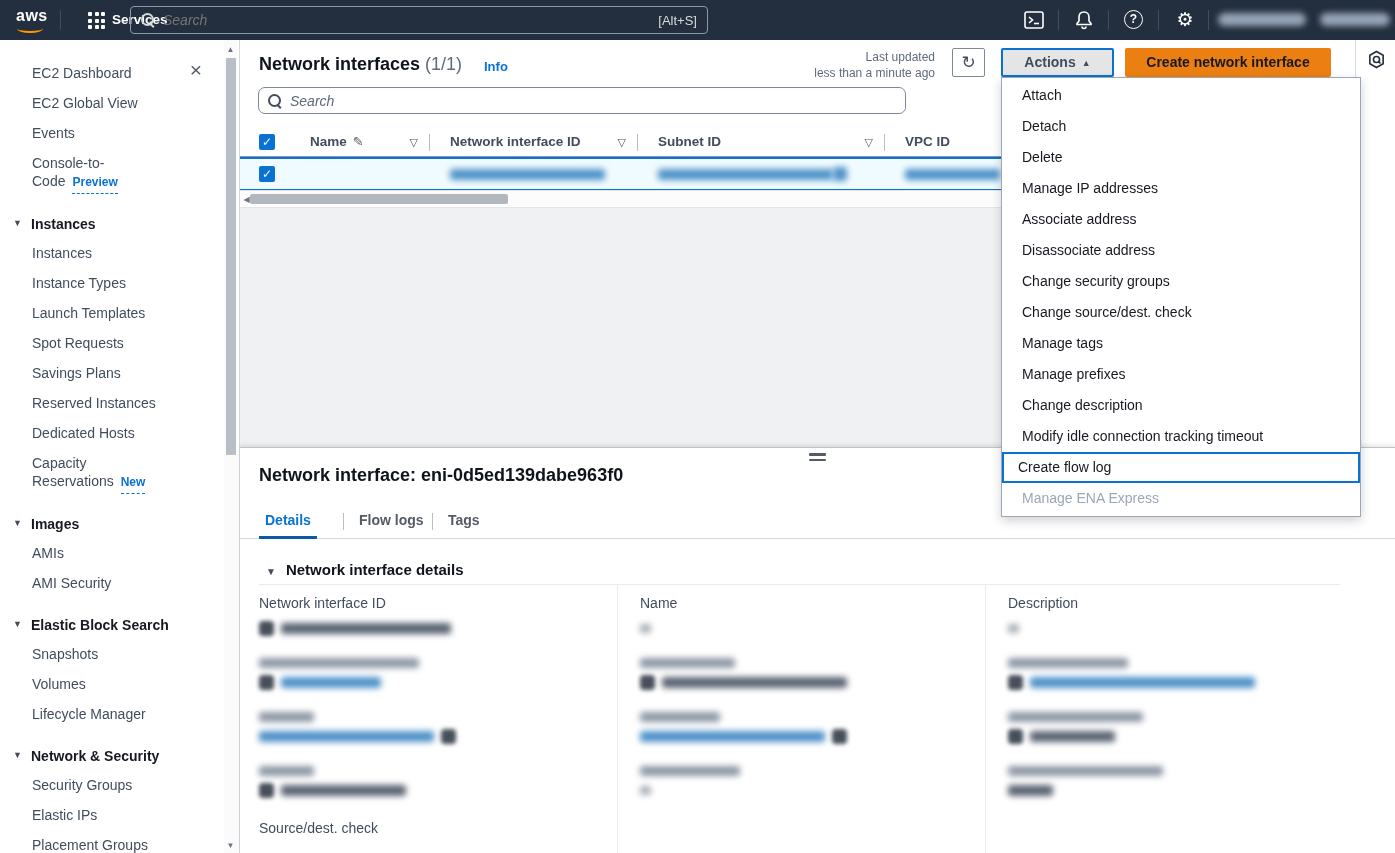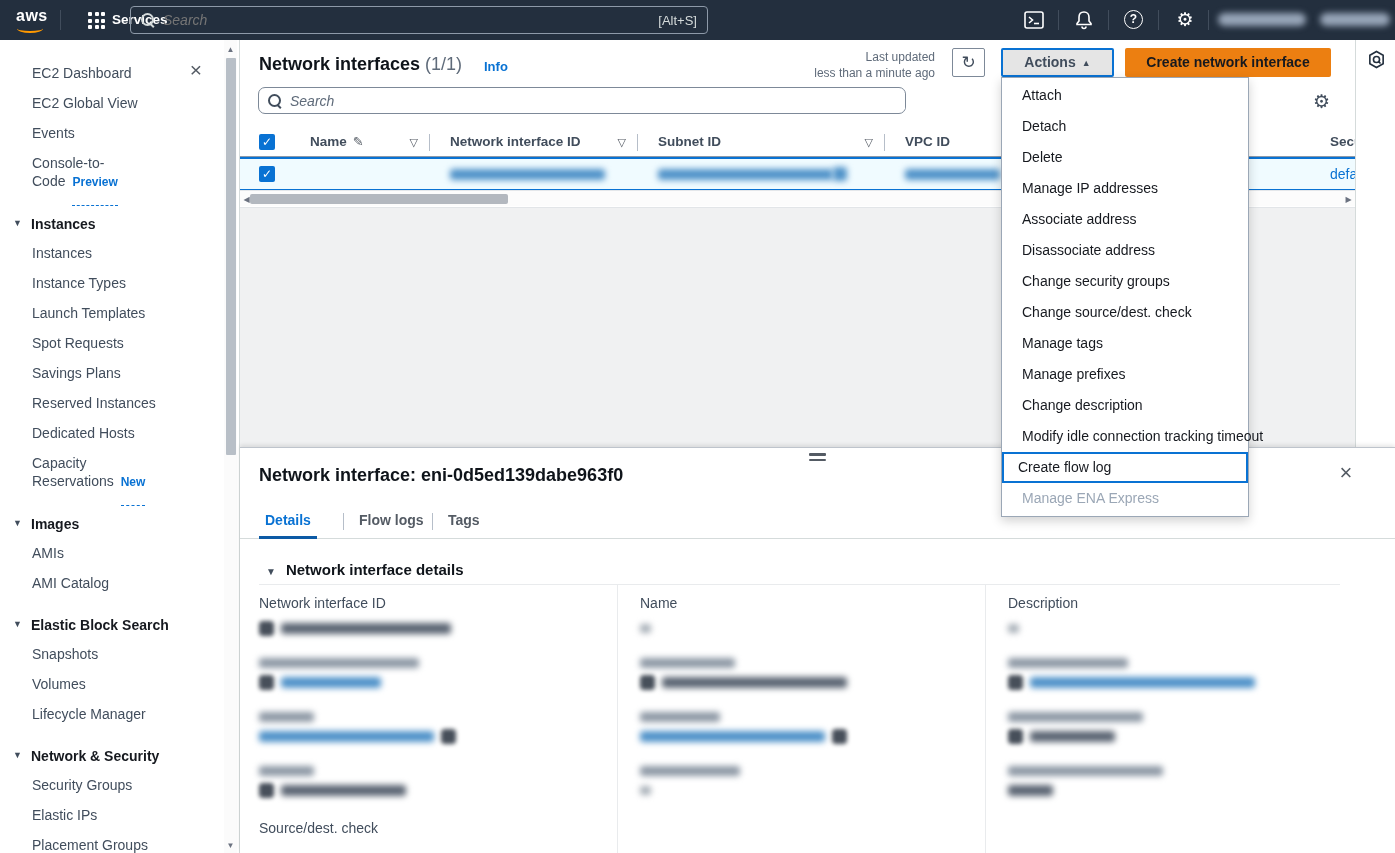--- a/index.html
+++ b/index.html
@@ -32,21 +32,21 @@
   .help-circle { width:19px; height:19px; border:1.5px solid #fff; border-radius:50%; color:#fff; font-size:12px; font-weight:bold; line-height:16px; text-align:center; }
   .gear-glyph { color:#fff; font-size:19px; line-height:22px; }
   .nav-blur { position:absolute; top:13px; height:13px; border-radius:7px; background:#97a5b8; filter:blur(3px); }
 
   
   .sidebar { position:absolute; left:0; top:40px; width:240px; height:813px; background:#fff; border-right:1px solid #d5dbdb; overflow:hidden; z-index:5; }
   .side-list { padding:18px 0 0 0; }
   .side-link { position:relative; padding:6px 40px 6px 32px; color:#414d5c; font-size:14px; line-height:18px; cursor:pointer; width:210px; }
   .side-section { position:relative; padding:6px 40px 6px 31px; margin-top:13px; color:#16191f; font-weight:bold; font-size:14px; }
   .sec-caret { position:absolute; left:13px; top:8px; font-size:9px; color:#414d5c; }
-  .side-badge { color:#0972d3; font-weight:bold; font-size:12px; margin-left:7px; border-bottom:1px dashed #0972d3; padding-bottom:16px; }
+  .side-badge { color:#0972d3; font-weight:bold; font-size:12px; margin-left:7px; border-bottom:1px dashed #0972d3; padding-bottom:4px; }
   .side-close { position:absolute; left:185px; top:20px; width:22px; height:22px; color:#545b64; font-size:21px; line-height:20px; text-align:center; cursor:pointer; }
 
   
   .vscroll { position:absolute; width:13px; background:#fbfbfb; }
   .vscroll .thumb { position:absolute; left:1.5px; width:10px; background:#b8bfc7; border-radius:1px; }
   .scroll-arrow { position:absolute; font-size:8px; color:#6b7280; width:13px; text-align:center; }
 
   
   .card { position:absolute; left:240px; top:40px; width:1115px; height:167px; background:#fff; }
   .page-title { position:absolute; left:19px; top:14px; font-size:18px; font-weight:bold; color:#0f141a; }
@@ -86,21 +86,21 @@
   .hscroll .thumb { position:absolute; left:10px; top:3px; width:258px; height:10px; background:#b3b8bf; border-radius:2px; }
   .hscroll .scroll-arrow { top:4px; }
 
   .grey-gap { position:absolute; left:240px; top:207px; width:1115px; height:240px; background:#f0f1f2; border-top:1px solid #e2e5e8; }
 
   
   .rail { position:absolute; left:1355px; top:40px; width:40px; height:407px; background:#fff; border-left:1px solid #d5dbdb; z-index:6; }
   .q-icon { position:absolute; left:11px; top:10px; cursor:pointer; }
 
   
-  .dropdown { position:absolute; left:1001px; top:77px; width:248px; background:#fff; border:1px solid #9ba7b6; box-shadow:0 4px 10px rgba(0,0,0,.18); z-index:60; padding:2px 0; }
+  .dropdown { position:absolute; left:1001px; top:77px; width:360px; background:#fff; border:1px solid #9ba7b6; box-shadow:0 4px 10px rgba(0,0,0,.18); z-index:60; padding:2px 0; }
   .dd-item { height:31px; line-height:31px; padding:0 20px; color:#16191f; font-size:14px; cursor:pointer; white-space:nowrap; }
   .dd-disabled { color:#9ba7b6; cursor:default; }
   .dd-highlight { border:2px solid #0972d3; line-height:27px; padding:0 14px; }
 
   
   .panel { position:absolute; left:240px; top:447px; width:1155px; height:406px; background:#fff; border-top:1px solid #bec4cc; box-shadow:0 -2px 4px rgba(0,0,0,.10); z-index:20; }
   .drag-handle { position:absolute; left:569px; top:5px; width:17px; cursor:row-resize; }
   .drag-handle i { display:block; height:2.5px; background:#545b64; margin-bottom:3px; border-radius:1px; }
   .panel-title { position:absolute; left:19px; top:17px; font-size:18px; font-weight:bold; color:#0f141a; }
   .panel-close { position:absolute; left:1094px; top:14px; width:24px; height:24px; font-size:22px; line-height:22px; text-align:center; color:#545b64; cursor:pointer; }
@@ -178,21 +178,21 @@
       <div class="side-link"><span>Instances</span></div>
       <div class="side-link"><span>Instance Types</span></div>
       <div class="side-link"><span>Launch Templates</span></div>
       <div class="side-link"><span>Spot Requests</span></div>
       <div class="side-link"><span>Savings Plans</span></div>
       <div class="side-link"><span>Reserved Instances</span></div>
       <div class="side-link"><span>Dedicated Hosts</span></div>
       <div class="side-link"><span>Capacity Reservations</span><span class="side-badge">New</span></div>
       <div class="side-section"><span class="sec-caret">▼</span><span>Images</span></div>
       <div class="side-link"><span>AMIs</span></div>
-      <div class="side-link"><span>AMI Catalog</span></div>
+      <div class="side-link"><span>AMI Security</span></div>
       <div class="side-section"><span class="sec-caret">▼</span><span>Elastic Block Search</span></div>
       <div class="side-link"><span>Snapshots</span></div>
       <div class="side-link"><span>Volumes</span></div>
       <div class="side-link"><span>Lifecycle Manager</span></div>
       <div class="side-section"><span class="sec-caret">▼</span><span>Network &amp; Security</span></div>
       <div class="side-link"><span>Security Groups</span></div>
       <div class="side-link"><span>Elastic IPs</span></div>
       <div class="side-link"><span>Placement Groups</span></div>
     </div>
   <div class="side-close">×</div>

